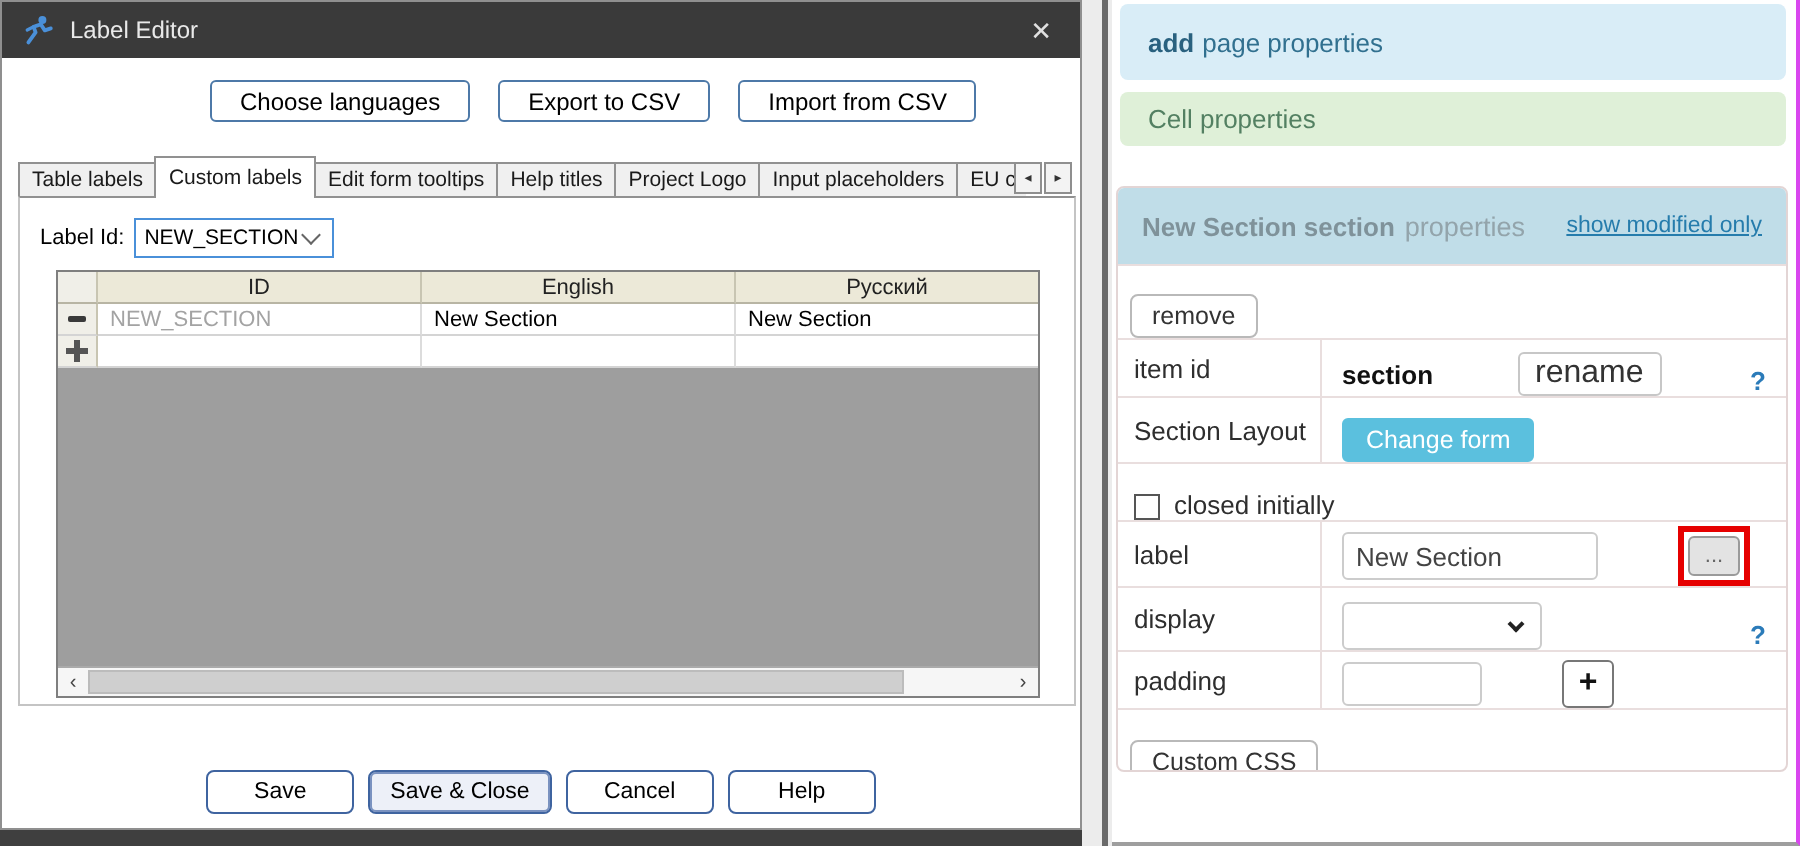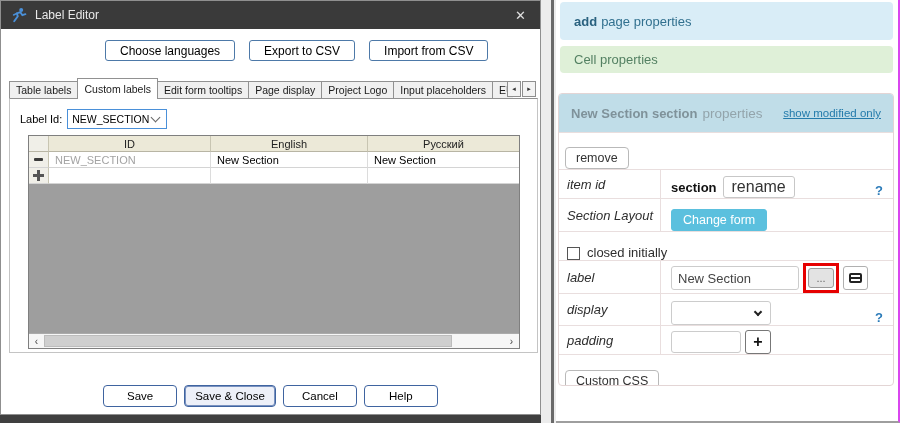--- a/index.html
+++ b/index.html
@@ -75,22 +75,22 @@
 
   .secpanel { position:absolute; left:2px; top:93px; width:336px; height:293px; border:1px solid #e3d5d5; border-radius:4px; background:#fff; overflow:hidden; }
   .sechdr { height:38px; background:#c0dde8; display:flex; align-items:center; padding:0 12px; }
   .sechdr .t1 { font-size:13px; font-weight:bold; color:#7f929a; }
   .sechdr .t2 { font-size:13.5px; color:#93a4ab; margin-left:5px; }
   .sechdr .link { margin-left:auto; font-size:11.5px; color:#257cac; text-decoration:underline; }
 
   .prow { display:flex; align-items:flex-end; border-top:1px solid #e9dede; position:relative; }
   .prow:first-of-type { border-top:none; }
   .prow .plabel { flex:0 0 102px; font-size:13px; color:#2e2e2e; padding-left:8px; }
-  .prow.divided .plabel { border-right:1px solid #e9dede; align-self:stretch; display:flex; align-items:center;font-style:italic; }
-  .prow .pval { display:flex; align-items:center; padding-left:10px; flex:1; }
+  .prow.divided .plabel { border-right:1px solid #e9dede; align-self:stretch; display:flex; align-items:center; }
+  .prow .pval { display:flex; align-items:center; padding-left:10px; flex:1;gap:36px; }
   .help-q { margin-left:auto; margin-right:10px; color:#2b7bb9; font-weight:bold; font-size:13px; }
 
   .row-remove { height:37px; padding-left:6px; }
   .btn-plain { background:#fff; border:1px solid #b9b9b9; border-radius:4px; font-size:12.5px; color:#333; padding:3px 10px; font-family:inherit; }
   .row-itemid { height:29px; }
   .itemid-val { font-size:13px; font-weight:bold; color:#111; margin-right:6px; }
   .btn-rename { background:#fff; border:1px solid #c7c7c7; border-radius:3px; font-size:16px; color:#333; padding:1px 8px; font-family:inherit; }
   .row-layout { height:33px; }
   .btn-changeform { background:#5bc0de; border:1px solid #5bc0de; border-radius:3px; color:#fff; font-size:12.5px; padding:3px 11px; font-family:inherit; }
   .row-closed { height:29px; padding-left:8px; }
@@ -133,21 +133,21 @@
     <div class="toolbar">
       <button class="btn-blue">Choose languages</button>
       <button class="btn-blue">Export to CSV</button>
       <button class="btn-blue">Import from CSV</button>
     </div>
 
     <div class="tabrow">
       <div class="tab">Table labels</div>
       <div class="tab active">Custom labels</div>
       <div class="tab">Edit form tooltips</div>
-      <div class="tab">Page display</div>
+      <div class="tab">Help titles</div>
       <div class="tab">Project Logo</div>
       <div class="tab">Input placeholders</div>
       <div class="tab cut">EU cookie b</div>
     </div>
     <div class="tabscroll">
       <div class="sb">◂</div>
       <div class="sb">▸</div>
     </div>
 
     <div class="tabbox">

